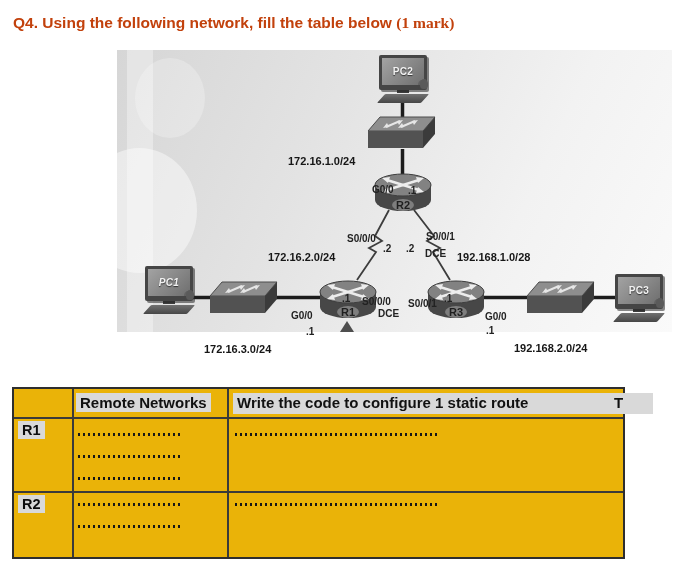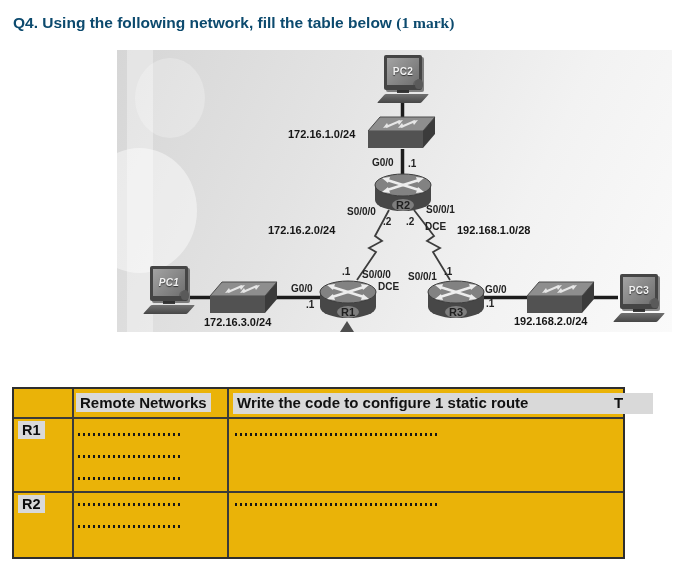--- a/index.html
+++ b/index.html
@@ -1,42 +1,42 @@
 <!DOCTYPE html>
 <html><head>
 <meta charset="utf-8">
 <style>
   html,body{margin:0;padding:0;background:#ffffff;}
   #screen{position:relative;width:700px;height:586px;background:#ffffff;overflow:hidden;
           font-family:"Liberation Sans",sans-serif;color:#111;}
   
-  .title{position:absolute;left:13px;top:14px;font-size:15.5px;font-weight:bold;color:#0c4a6e;white-space:nowrap;}
+  .title{position:absolute;left:13px;top:14px;font-size:15.5px;font-weight:bold;color:#c2410c;white-space:nowrap;}
   .title .serif{font-family:"Liberation Serif",serif;}
   
   .panel{position:absolute;left:117px;top:50px;width:555px;height:282px;
          background:linear-gradient(115deg,#d6d6d6 0%,#e3e3e3 35%,#f2f2f2 70%,#fafafa 100%);overflow:hidden;}
   .wm-band{position:absolute;left:10px;top:0;width:26px;height:100%;background:rgba(255,255,255,0.35);}
   .wm-circle{position:absolute;left:-35px;top:98px;width:115px;height:125px;border-radius:50%;background:rgba(255,255,255,0.45);}
   .wm-circle2{position:absolute;left:18px;top:8px;width:70px;height:80px;border-radius:50%;background:rgba(255,255,255,0.25);}
   
   .wires{position:absolute;left:0;top:0;width:700px;height:586px;pointer-events:none;}
   
   .pc{position:absolute;width:58px;text-align:center;}
-  .pc .mon{position:relative;margin:0 auto;width:38px;height:35px;background:#454545;border-radius:2px;
+  .pc .mon{position:relative;margin:0 auto;width:48px;height:35px;background:#454545;border-radius:2px;
            padding:3px 3px 5px;box-sizing:border-box;box-shadow:2px 2px 0 rgba(40,40,40,.55);}
   .pc .scr{width:100%;height:100%;background:linear-gradient(135deg,#a3a3a3,#6e6e6e);display:flex;
            align-items:center;justify-content:center;color:#f2f2f2;font-weight:bold;font-size:10px;
            letter-spacing:.3px;text-shadow:0 1px 1px #333;}
   .pc .neck{width:12px;height:3px;background:#3c3c3c;margin:0 auto;}
   .pc .kb{width:44px;height:9px;background:linear-gradient(#717171,#464646);transform:skewX(-42deg);
           margin:1px auto 0;border-radius:1px;}
   .pc .mouse{position:absolute;right:-1px;bottom:1px;width:8px;height:10px;background:#5a5a5a;
              border-radius:50% 50% 40% 40%;box-shadow:-2px 1px 0 rgba(70,70,70,.4);}
   
-  .lbl{position:absolute;white-space:nowrap;}
+  .lbl{position:absolute;white-space:nowrap;margin-top:27px;}
   .net{font-size:11px;font-weight:bold;color:#161616;}
   .if{font-size:10px;font-weight:600;color:#222;}
   svg text{font-family:"Liberation Sans",sans-serif;}
   
   .up-arrow{position:absolute;width:0;height:0;border-left:7px solid transparent;
             border-right:7px solid transparent;border-bottom:11px solid #4e4e4e;}
   
   .qtable{position:absolute;left:12px;top:387px;width:613px;height:172px;border:2px solid #2e2e2e;
           box-sizing:border-box;background:#eab308;}
   .vline{position:absolute;top:0;bottom:0;width:2px;background:#3a3a3a;}

